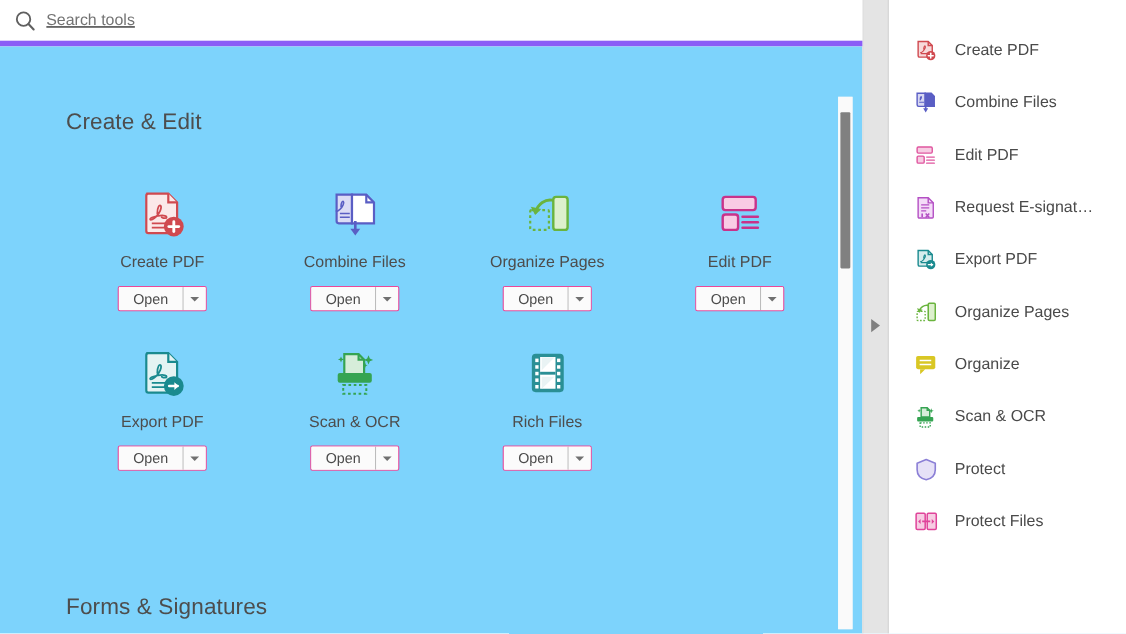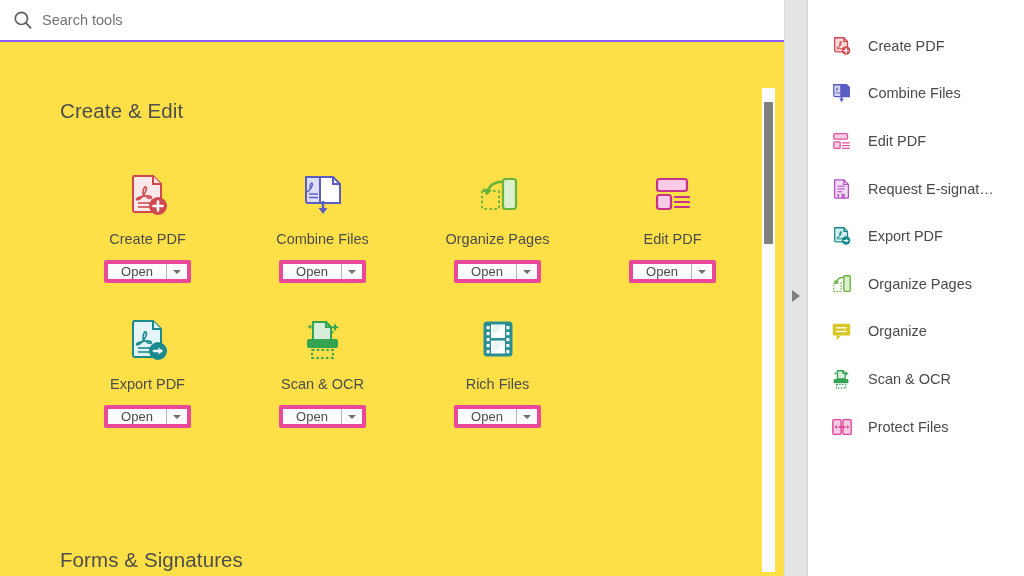--- a/index.html
+++ b/index.html
@@ -23,26 +23,27 @@
     background: #fafafa;
     display: flex;
     flex-direction: column;
   }
 
   
   .searchbar {
     height: 42px;
     min-height: 42px;
     background: #ffffff;
-    border-bottom: 2px solid #8b5cf6;
+    border-bottom: 5px solid #8b5cf6;
     display: flex;
     align-items: center;
     padding-left: 12px;
     position: relative;
     z-index: 4;
+    text-decoration: underline;
   }
   .search-icon {
     width: 22px; height: 22px;
     margin-right: 8px;
     display: flex; align-items: center; justify-content: center;
     flex: 0 0 auto;
   }
   .search-input {
     border: none;
     outline: none;
@@ -54,35 +55,35 @@
     height: 26px;
     padding: 0;
   }
   .search-input::placeholder { color: #737373; opacity: 1; }
 
   
   .content-wrap {
     position: relative;
     flex: 1 1 auto;
     overflow: hidden;
-    background: #fde047;
+    background: #7dd3fc;
   }
   .content {
     position: absolute;
     inset: 0;
     padding: 0 0 0 0;
   }
   .section-title {
     font-size: 20.5px;
     color: #4d4d4d;
     font-weight: 400;
     letter-spacing: .1px;
   }
   .sec-create { position: absolute; left: 60px; top: 57px; }
-  .sec-forms  { position: absolute; left: 60px; top: 498px; margin-top: 8px; }
+  .sec-forms  { position: absolute; left: 60px; top: 498px; }
 
   
   .grid {
     position: absolute;
     left: 60px;
     top: 125px;
     width: 700px;
   }
   .grid-row { display: flex; }
   .grid-row + .grid-row { margin-top: 29px; }
@@ -99,21 +100,21 @@
   .tile-label {
     margin-top: 10px;
     font-size: 14.5px;
     color: #4d4d4d;
     white-space: nowrap;
   }
   .open-btn {
     margin-top: 13px;
     display: flex;
     height: 23px;
-    border: 4px solid #ec4899;
+    border: 1px solid #ec4899;
     background: #fbfbfb;
     border-radius: 2px;
     overflow: hidden;
     cursor: default;
   }
   .open-btn .ob-main {
     padding: 0 13px;
     display: flex; align-items: center; justify-content: center;
     font-size: 13px;
     color: #4b4b4b;
@@ -523,20 +524,28 @@
           <path d="M13 3 v2.5 h2.5" fill="none" stroke="#35a452" stroke-width="1.4"></path>
           <rect x="3" y="12" width="16" height="4.6" rx="1" fill="#35a452"></rect>
           <rect x="6" y="18" width="10" height="4" fill="none" stroke="#35a452" stroke-width="1.3" stroke-dasharray="1.5 1.5"></rect>
           <path d="M17 3.5 l.7 1.8 1.8 .7 -1.8 .7 -.7 1.8 -.7 -1.8 -1.8 -.7 1.8 -.7 z" fill="#35a452"></path>
           <path d="M5 4 l.5 1.3 1.3 .5 -1.3 .5 -.5 1.3 -.5 -1.3 -1.3 -.5 1.3 -.5 z" fill="#35a452"></path>
         </svg>
       </span>
       <span class="side-label">Scan &amp; OCR</span>
     </div>
 
+    <div class="side-item">
+      <span class="side-icon">
+        <svg width="22" height="22" viewBox="0 0 24 24">
+          <path d="M12 2 L21 5.5 V12 c0 5.5 -4 8.8 -9 10 c-5 -1.2 -9 -4.5 -9 -10 V5.5 z" fill="#e6e1f7" stroke="#8b7fd6" stroke-width="1.6" stroke-linejoin="round"></path>
+        </svg>
+      </span>
+      <span class="side-label">Protect</span>
+    </div>
 
     <div class="side-item">
       <span class="side-icon">
         <svg width="22" height="22" viewBox="0 0 24 24">
           <rect x="2" y="4" width="9" height="16" rx="1.2" fill="#f7cde3" stroke="#e0449a" stroke-width="1.5"></rect>
           <rect x="13" y="4" width="9" height="16" rx="1.2" fill="#f7cde3" stroke="#e0449a" stroke-width="1.5"></rect>
           <line x1="8" y1="12" x2="16" y2="12" stroke="#e0449a" stroke-width="1.8"></line>
           <path d="M6.5 9.5 L4 12 L6.5 14.5 z" fill="#e0449a"></path>
           <path d="M17.5 9.5 L20 12 L17.5 14.5 z" fill="#e0449a"></path>
         </svg>

